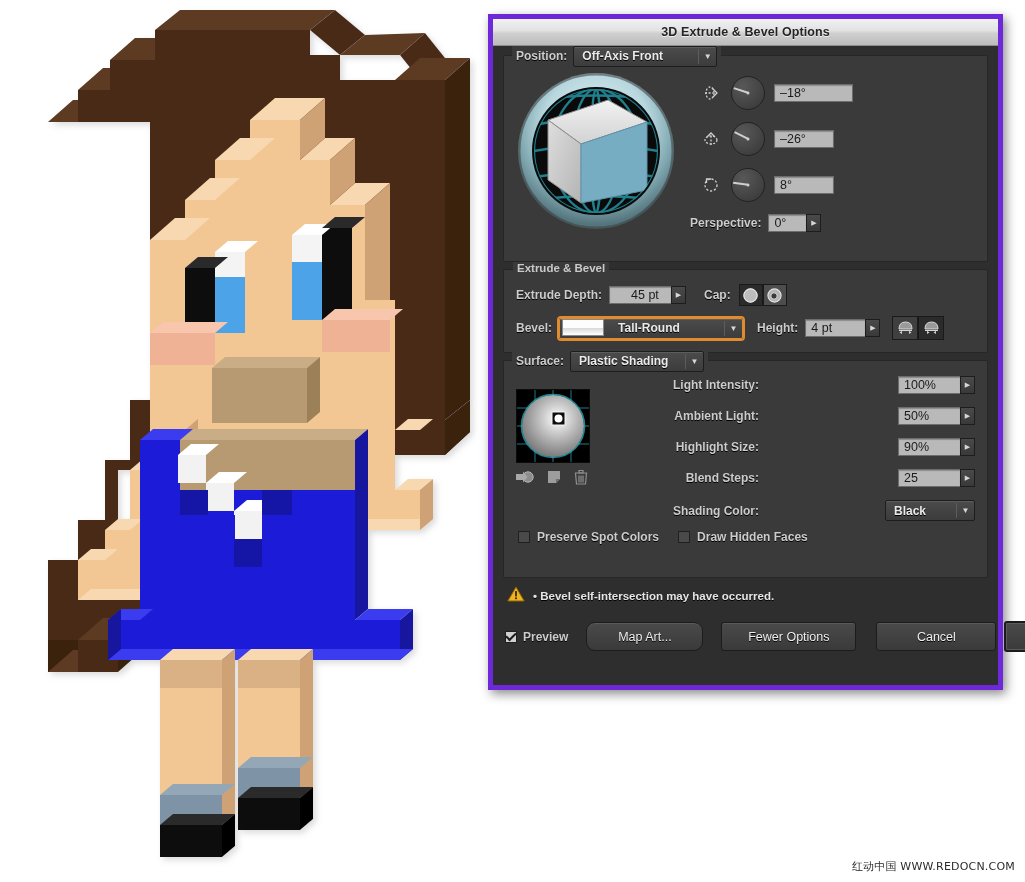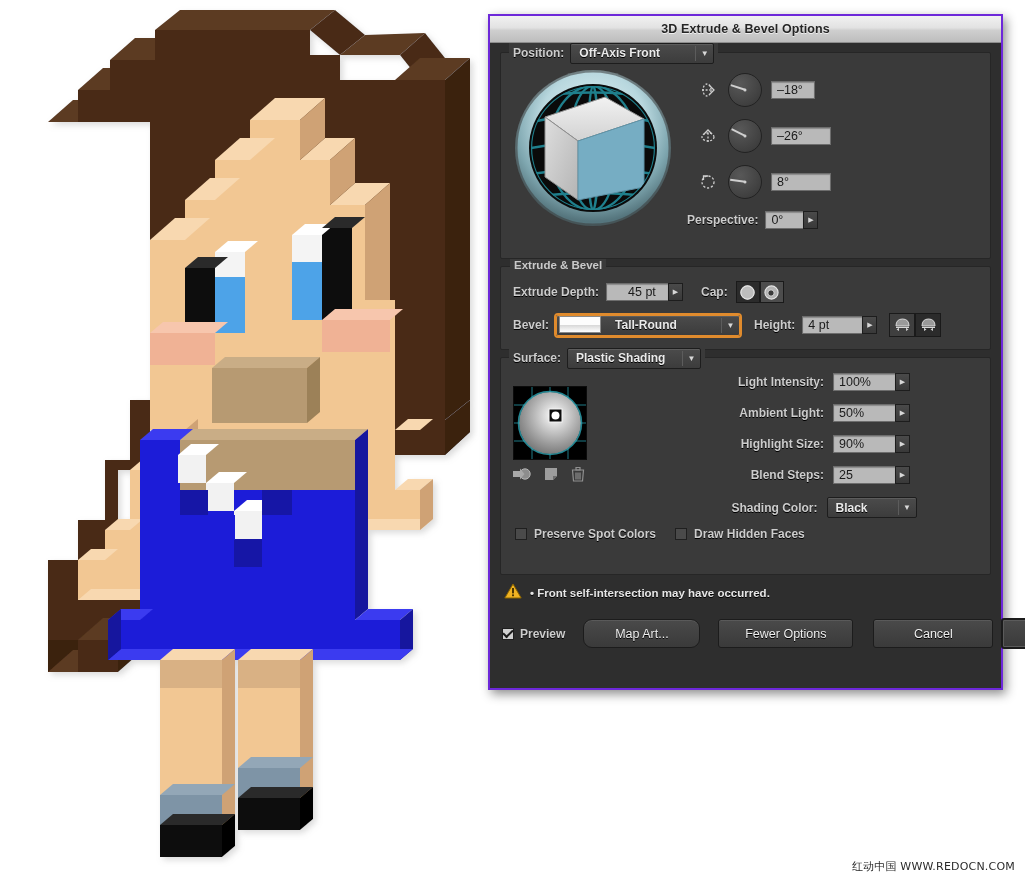--- a/index.html
+++ b/index.html
@@ -11,21 +11,21 @@
   }
 
   
   #artwork{position:absolute;left:0;top:0;width:490px;height:882px;overflow:hidden;background:#fff;}
   #artwork svg{position:absolute;left:0;top:0;}
 
   
   #dialog{
     position:absolute;left:488px;top:14px;width:515px;height:676px;
     background:#2e2e2e;
-    border:2px solid #6d28d9;
+    border:5px solid #6d28d9;
     box-shadow:3px 4px 10px rgba(0,0,0,.45);
     box-sizing:border-box;
   }
   #titlebar{
     height:26px;
     background:linear-gradient(to bottom,#f1f1f1 0%,#e2e2e2 45%,#cfcfcf 55%,#bdbdbd 100%);
     border-bottom:1px solid #8d8d8d;
     display:flex;align-items:center;justify-content:center;
     color:#252525;font-size:12.5px;font-weight:bold;
     text-shadow:0 1px 0 rgba(255,255,255,.7);
@@ -126,21 +126,21 @@
   }
 
   
   #surface-panel{padding:15px 12px 10px 12px;height:218px;box-sizing:border-box;}
   #sphere-preview{
     position:absolute;left:12px;top:28px;width:72px;height:72px;
     background:#000;border:1px solid #0c0c0c;overflow:hidden;
   }
   #sphere-tools{position:absolute;left:12px;top:108px;width:80px;display:flex;align-items:center;gap:13px;}
   .surf-rows{margin-left:113px;}
-  .srow{display:flex;align-items:center;justify-content:center;margin-bottom:13px;}
+  .srow{display:flex;align-items:center;justify-content:space-between;margin-bottom:13px;}
   .srow .slabel{width:130px;text-align:right;padding-right:9px;}
   .checkline{display:flex;align-items:center;gap:7px;margin-top:4px;}
   .cbox{width:12px;height:12px;background:#4a4a4a;border:1px solid #1f1f1f;box-sizing:border-box;display:flex;align-items:center;justify-content:center;}
   .cbox.checked{background:#d0d0d0;}
   .cbox.checked:after{content:"";width:8px;height:4px;border-left:2px solid #1b1b1b;border-bottom:2px solid #1b1b1b;transform:rotate(-45deg) translate(1px,-1px);}
 
   
   #warning{display:flex;align-items:center;gap:8px;margin:5px 0 0 4px;height:22px;}
   #warning .wtxt{color:#e6e6e6;font-size:11.5px;font-weight:bold;text-shadow:0 1px 0 #000;}
 
@@ -375,21 +375,21 @@
             <svg width="20" height="20" viewBox="0 0 20 20" fill="none" stroke="#cfcfcf" stroke-width="1.3">
               <path d="M4 10h8" stroke-dasharray="2 1.6"></path>
                 <path d="M12 6l4 4-4 4"></path>
               <ellipse cx="9" cy="10" rx="4" ry="6" stroke-dasharray="2 1.6"></ellipse>
             </svg>
           </span>
           <span class="dial">
             <span class="needle" style="transform:translate(0,-50%) rotate(198deg);"></span>
               <span class="hub"></span>
           </span>
-          <span class="field" style="width:44px;">–18°</span>
+          <span class="field" style="width:79px;">–18°</span>
         </div>
 
         <div class="rot-row" style="left:196px;top:66px;">
           <span class="rot-icon">
             <svg width="20" height="20" viewBox="0 0 20 20" fill="none" stroke="#cfcfcf" stroke-width="1.3">
               <path d="M10 16V6" stroke-dasharray="2 1.6"></path>
                 <path d="M6 8l4-4 4 4"></path>
               <ellipse cx="10" cy="11" rx="6" ry="4" stroke-dasharray="2 1.6"></ellipse>
             </svg>
           </span>
@@ -579,21 +579,21 @@
     </div>
 
     <div id="warning">
       <span>
         <svg width="18" height="16" viewBox="0 0 18 16">
           <path d="M9,1 L17.2,15 L0.8,15 Z" fill="#f0b323" stroke="#8a6400" stroke-width="1"></path>
           <rect x="8.1" y="5" width="1.8" height="5.4" fill="#3a2a00"></rect>
           <rect x="8.1" y="11.4" width="1.8" height="1.8" fill="#3a2a00"></rect>
         </svg>
       </span>
-      <span class="wtxt">• Front self-intersection may have occurred.</span>
+      <span class="wtxt">• Bevel self-intersection may have occurred.</span>
     </div>
 
     <div id="buttonbar">
       <span id="preview-check">
         <span class="cbox checked"></span>
         <span class="lbl">Preview</span>
       </span>
       <span class="btn" style="margin-right:18px;border-radius:9px;">Map Art...</span>
       <span class="btn" style="min-width:105px;margin-right:20px;">Fewer Options</span>
       <span class="btn" style="min-width:90px;margin-right:8px;">Cancel</span>

